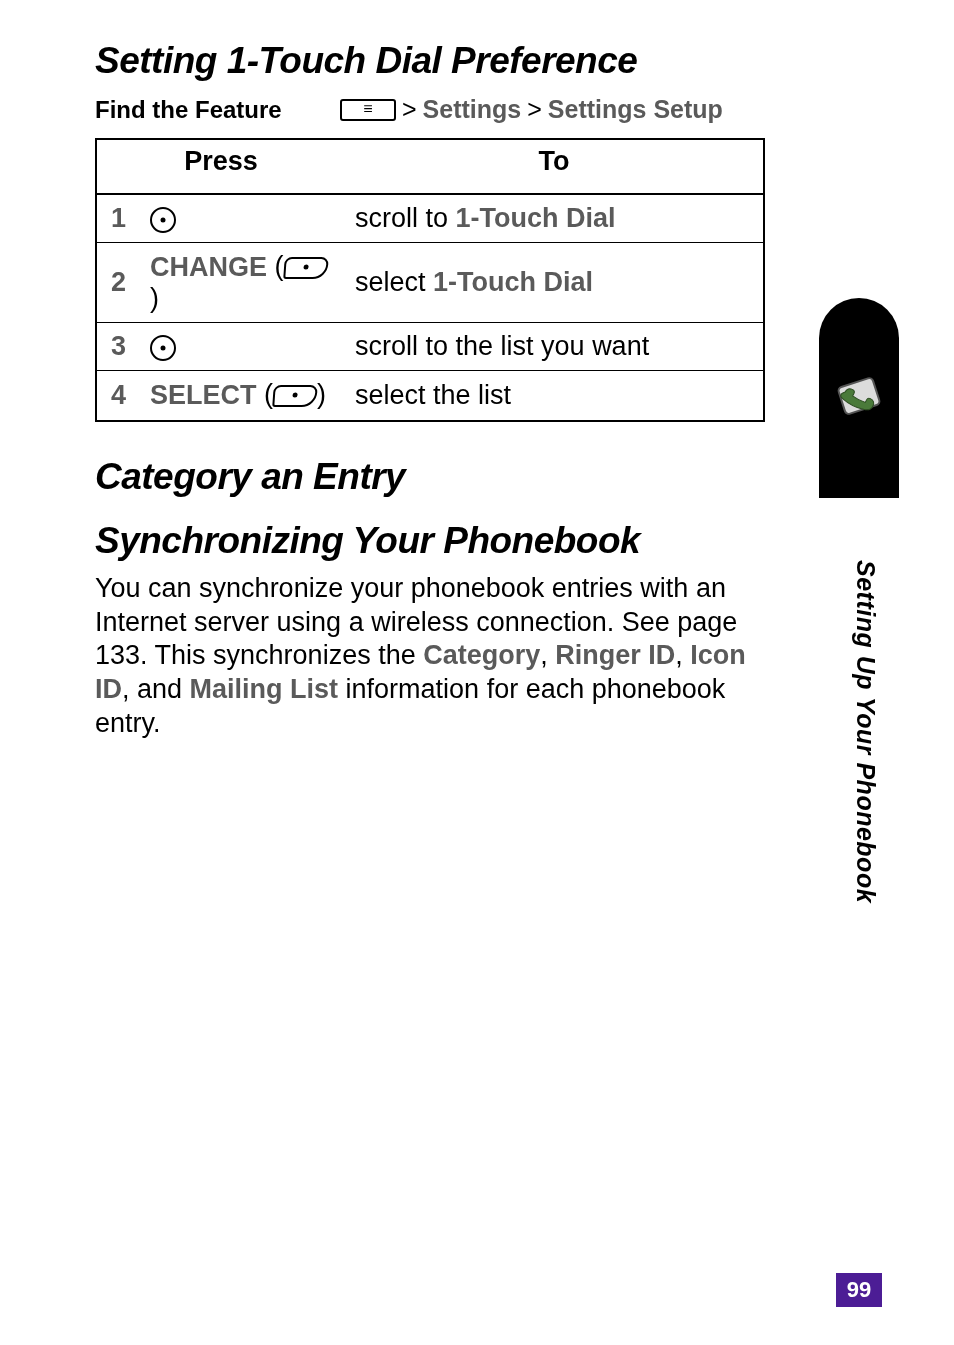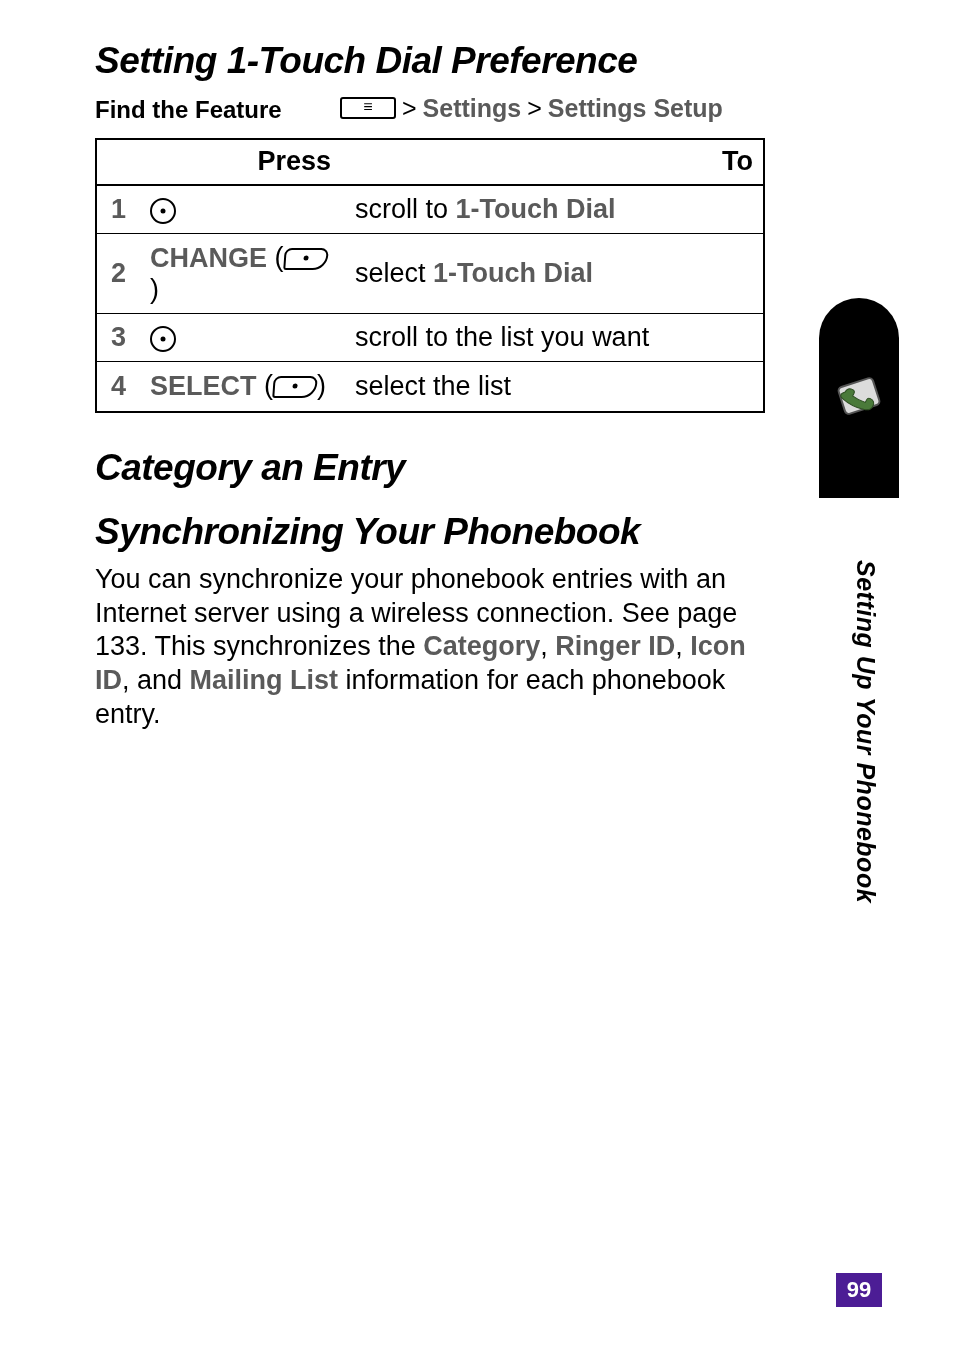--- a/index.html
+++ b/index.html
@@ -22,21 +22,21 @@
   }
 
   p.body {
     font-size: 27px;
     line-height: 1.25;
     margin-bottom: 18px;
   }
 
   .feature-row {
     display: flex;
-    align-items: center;
+    align-items: flex-end;
     margin-bottom: 14px;
   }
   .feature-label {
     font-weight: bold;
     font-size: 24px;
     width: 245px;
     padding-top: 4px;
   }
   .feature-path {
     font-size: 25px;
@@ -105,24 +105,24 @@
   }
 
   
   table.steps {
     width: 100%;
     border-collapse: collapse;
     border: 2px solid #000;
     margin-bottom: 34px;
   }
   table.steps th {
-    text-align: right;
+    text-align: center;
     font-size: 27px;
     font-weight: bold;
-    padding: 6px 10px 7px 14px;
+    padding: 6px 10px 16px 14px;
     border-bottom: 2px solid #000;
   }
   table.steps td {
     font-size: 27px;
     padding: 8px 10px 8px 14px;
     vertical-align: middle;
     border-bottom: 1.5px solid #000;
   }
   table.steps tr:last-child td { border-bottom: none; }
 

